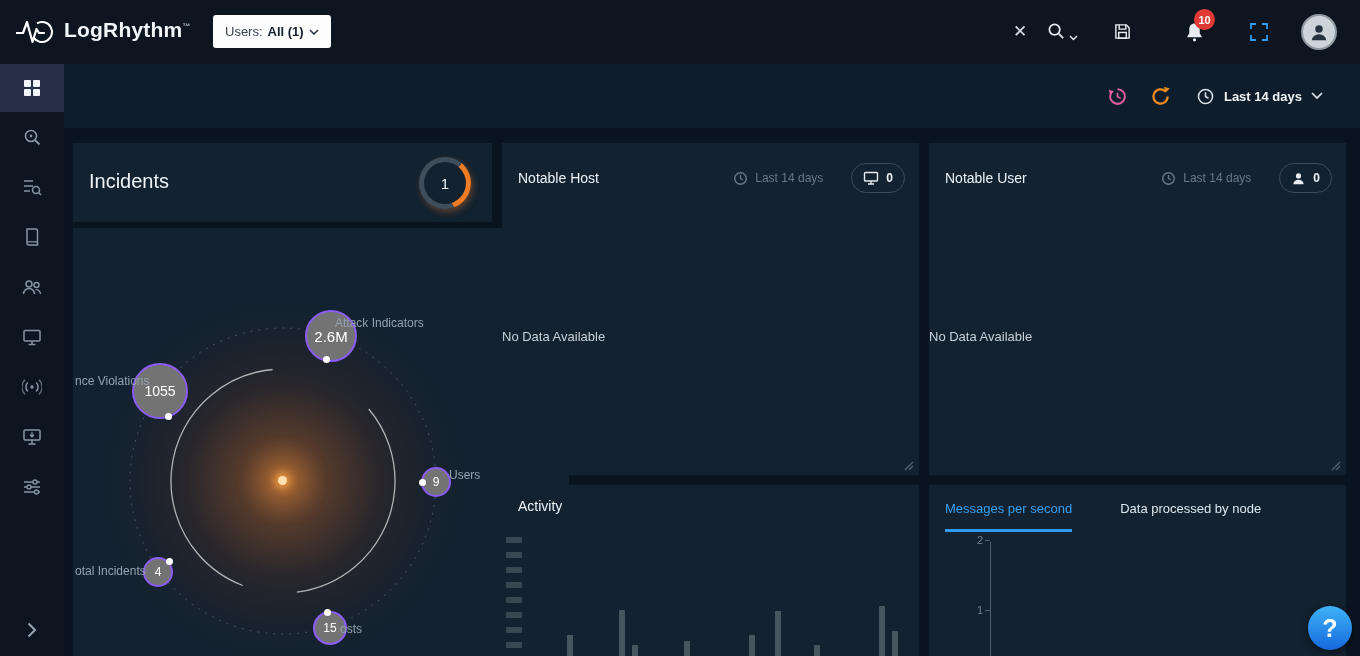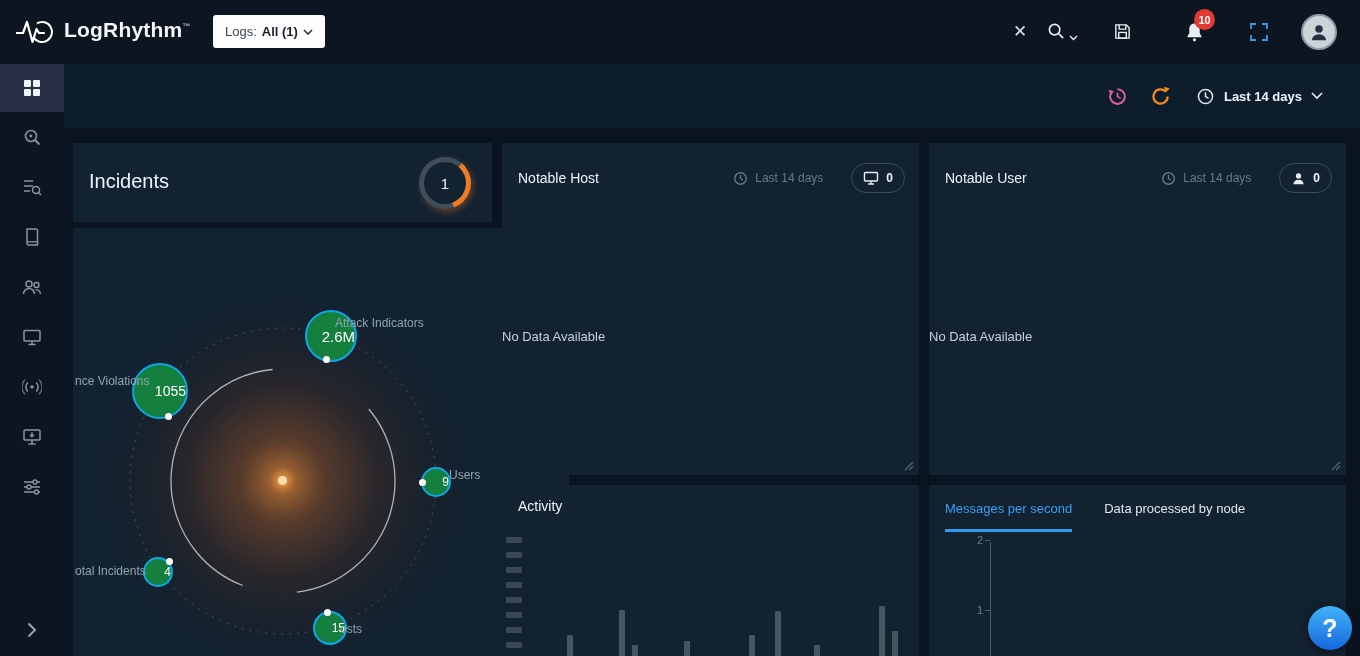--- a/index.html
+++ b/index.html
@@ -66,21 +66,21 @@
   .pill .cnt{font-size:12px;font-weight:bold}
   .nodata{position:absolute;left:0;top:186px;width:100%;text-align:left;font-size:13px;color:#c7d1da}
   .grip{position:absolute;right:5px;bottom:4px;cursor:nwse-resize}
 
   
   .glow{position:absolute;left:20px;top:63px;width:380px;height:380px;border-radius:50%;z-index:1;
     background:radial-gradient(circle at 50% 50%,rgba(255,150,60,.55) 0%,rgba(225,110,35,.32) 16%,rgba(150,60,20,.16) 36%,rgba(80,35,15,.08) 54%,rgba(0,0,0,0) 68%)}
   .orbits{position:absolute;left:0;top:0;z-index:2}
   .cdot{position:absolute;left:205px;top:248px;width:9px;height:9px;border-radius:50%;background:#ffdfae;z-index:3;
     box-shadow:0 0 10px 3px rgba(255,170,70,.95),0 0 30px 12px rgba(255,130,40,.45)}
-  .node{position:absolute;border:2px solid #0ea5e9;border-radius:50%;background:#15803d;display:flex;align-items:center;justify-content:flex-end;color:#fff;z-index:4;cursor:pointer}
+  .node{position:absolute;border:2px solid #8b5cf6;border-radius:50%;background:#737373;display:flex;align-items:center;justify-content:center;color:#fff;z-index:4;cursor:pointer}
   .ndot{position:absolute;width:7px;height:7px;border-radius:50%;background:#fff}
   .n1{left:232px;top:82px;width:52px;height:52px;font-size:15px}
   .n2{left:59px;top:135px;width:56px;height:56px;font-size:14px}
   .n3{left:348px;top:239px;width:30px;height:30px;font-size:12px}
   .n4{left:70px;top:329px;width:30px;height:30px;font-size:12px}
   .n5{left:240px;top:383px;width:34px;height:34px;font-size:12px}
   .nlabel{position:absolute;font-size:12px;color:#93a2b0;white-space:nowrap;z-index:5}
   .l1{left:262px;top:88px}
   .l2{left:2px;top:146px}
   .l3{left:376px;top:240px}
@@ -88,21 +88,21 @@
   .l5{left:267px;top:394px}
 
   
   .act-title{position:absolute;left:16px;top:13px;font-size:14px;color:#eef3f8}
   .ph-col{position:absolute;left:4px;top:52px;z-index:2}
   .phrow{width:16px;height:6px;background:#394753;border-radius:1px;margin-bottom:9px}
   .bar-wrap{position:absolute;left:26px;bottom:0;height:120px;display:flex;align-items:flex-end;gap:7px}
   .abar{width:6px;background:#46565f;border-radius:1px 1px 0 0}
 
   
-  .tabs{display:flex;gap:32px;padding:16px 0 0 16px}
+  .tabs{display:flex;gap:48px;padding:16px 0 0 16px}
   .tab{font-size:13px;color:#dfe7ee;padding-bottom:13px;cursor:pointer}
   .tab.active{color:#36a0f3;border-bottom:3px solid #2e9bf1}
   .yline{position:absolute;left:61px;top:57px;bottom:0;width:1px;background:#4d5d69}
   .ytick{position:absolute;font-size:11px;color:#6d8191;text-align:right;width:12px}
   .yt2{left:42px;top:49px}.yt1{left:42px;top:119px}
   .ymark{position:absolute;width:5px;height:1px;background:#4d5d69;left:56px}
   .ym2{top:55px}.ym1{top:125px}
 
   
   .help{position:absolute;left:1308px;top:606px;width:44px;height:44px;border-radius:50%;
@@ -115,21 +115,21 @@
 <div class="topbar">
   <span class="logo">
     <svg width="44" height="34" viewBox="0 0 44 34">
       <circle cx="26" cy="17" r="10" stroke="#fff" stroke-width="2" fill="none" stroke-dasharray="47 16" transform="rotate(-120 26 17)"></circle>
       <path d="M0 18 h7 l4 -11 5.5 20 4 -13 2.5 4 h5" stroke="#fff" stroke-width="2.2" fill="none" stroke-linejoin="round" stroke-linecap="round"></path>
     </svg>
   </span>
   <span class="brand"><span>LogRhythm</span><sup>™</sup></span>
 
   <div class="site-btn">
-    <span class="lbl">Logs:</span>
+    <span class="lbl">Users:</span>
     <span class="val">All (1)</span>
     <svg width="10" height="6" viewBox="0 0 10 6">
         <path d="M1 1 l4 4 4 -4" stroke="#2b3542" stroke-width="1.6" fill="none"></path>
       </svg>
   </div>
 
 
   <span class="tb-ic clear-x">✕</span>
 
   <span class="tb-ic search-act">

